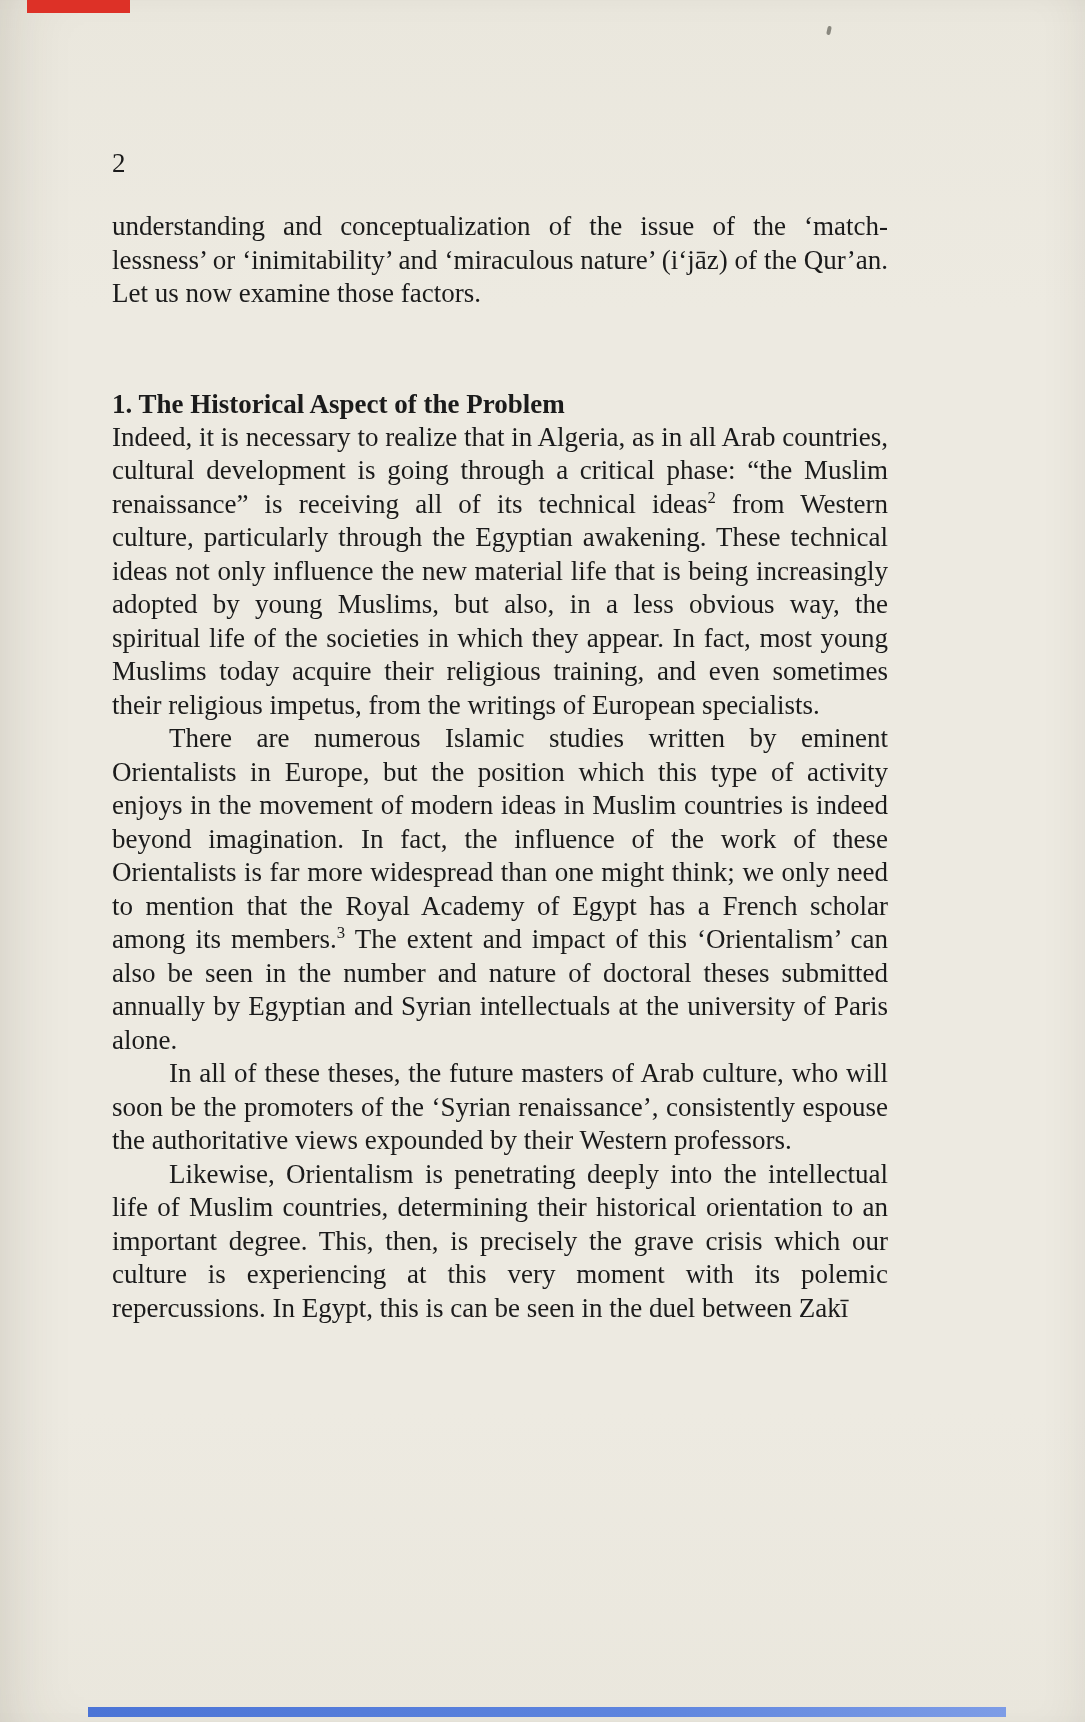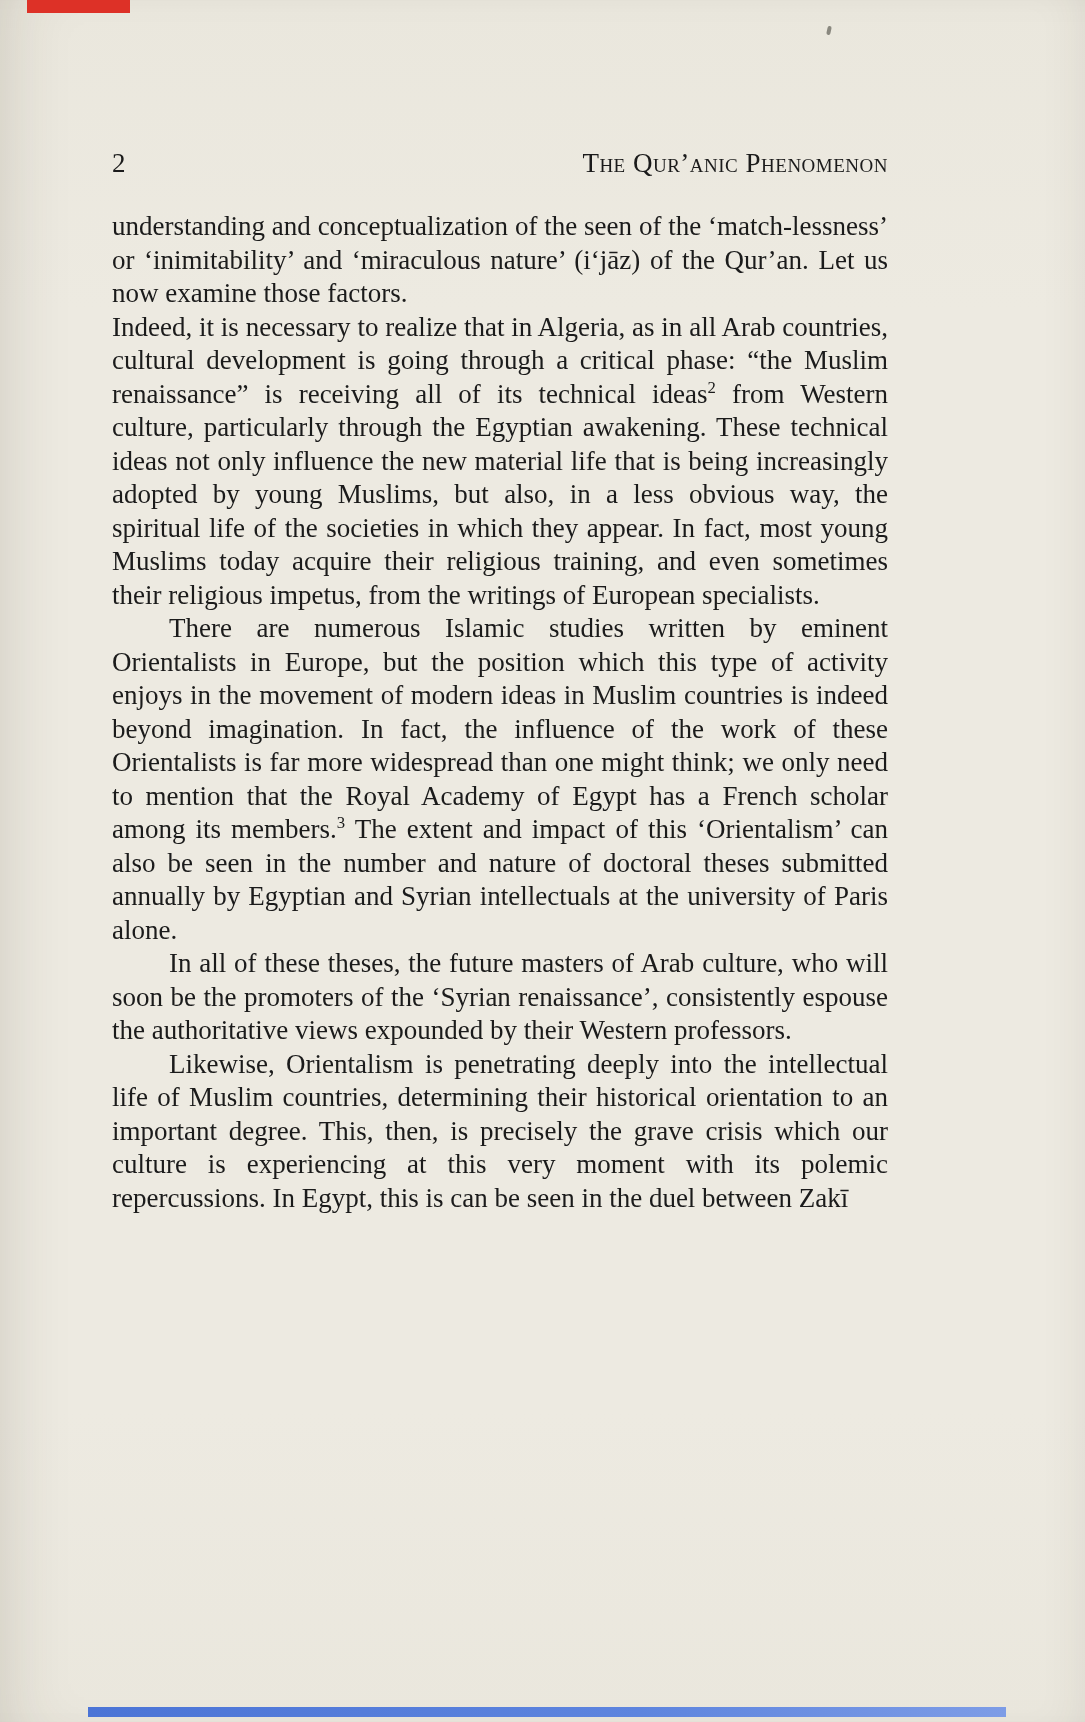--- a/index.html
+++ b/index.html
@@ -84,25 +84,25 @@
 
 <div class="page">
 
   <div class="artifact-red"></div>
   <div class="speck"></div>
 
   <div class="text-block">
 
     <div class="page-header">
       <span class="page-number">2</span>
-      <span class="running-title">The Qur’anic Phenomenon</span>
     </div>
 
-    <p class="intro-para"><span>understanding and conceptualization of the seen of the ‘match-lessness’ or ‘inimitability’ and ‘miraculous nature’ (</span><span class="it">i‘jāz</span><span>) of the Qur’an. Let us now examine those factors.</span></p>
+    <p class="intro-para"><span>understanding and conceptualization of the issue of the ‘match-lessness’ or ‘inimitability’ and ‘miraculous nature’ (</span><span class="it">i‘jāz</span><span>) of the Qur’an. Let us now examine those factors.</span></p>
 
+    <h2 class="section-heading">1. The Historical Aspect of the Problem</h2>
 
     <p class="first-para"><span>Indeed, it is necessary to realize that in Algeria, as in all Arab countries, cultural development is going through a critical phase: “the Muslim renaissance” is receiving all of its technical ideas</span><sup>2</sup><span> from Western culture, particularly through the Egyptian awakening. These technical ideas not only influence the new material life that is being increasingly adopted by young Muslims, but also, in a less obvious way, the spiritual life of the societies in which they appear. In fact, most young Muslims today acquire their religious training, and even sometimes their religious impetus, from the writings of European specialists.</span></p>
     <p class="indent"><span>There are numerous Islamic studies written by eminent Orientalists in Europe, but the position which this type of activity enjoys in the movement of modern ideas in Muslim countries is indeed beyond imagination. In fact, the influence of the work of these Orientalists is far more widespread than one might think; we only need to mention that the Royal Academy of Egypt has a French scholar among its members.</span><sup>3</sup><span> The extent and impact of this ‘Orientalism’ can also be seen in the number and nature of doctoral theses submitted annually by Egyptian and Syrian intellectuals at the university of Paris alone.</span></p>
     <p class="indent"><span>In all of these theses, the future masters of Arab culture, who will soon be the promoters of the ‘Syrian renaissance’, consistently espouse the authoritative views expounded by their Western professors.</span></p>
     <p class="indent"><span>Likewise, Orientalism is penetrating deeply into the intellectual life of Muslim countries, determining their historical orientation to an important degree. This, then, is precisely the grave crisis which our culture is experiencing at this very moment with its polemic repercussions. In Egypt, this is can be seen in the duel between Zakī</span></p>
 
   </div>
 
   <div class="artifact-blue"></div>
 

